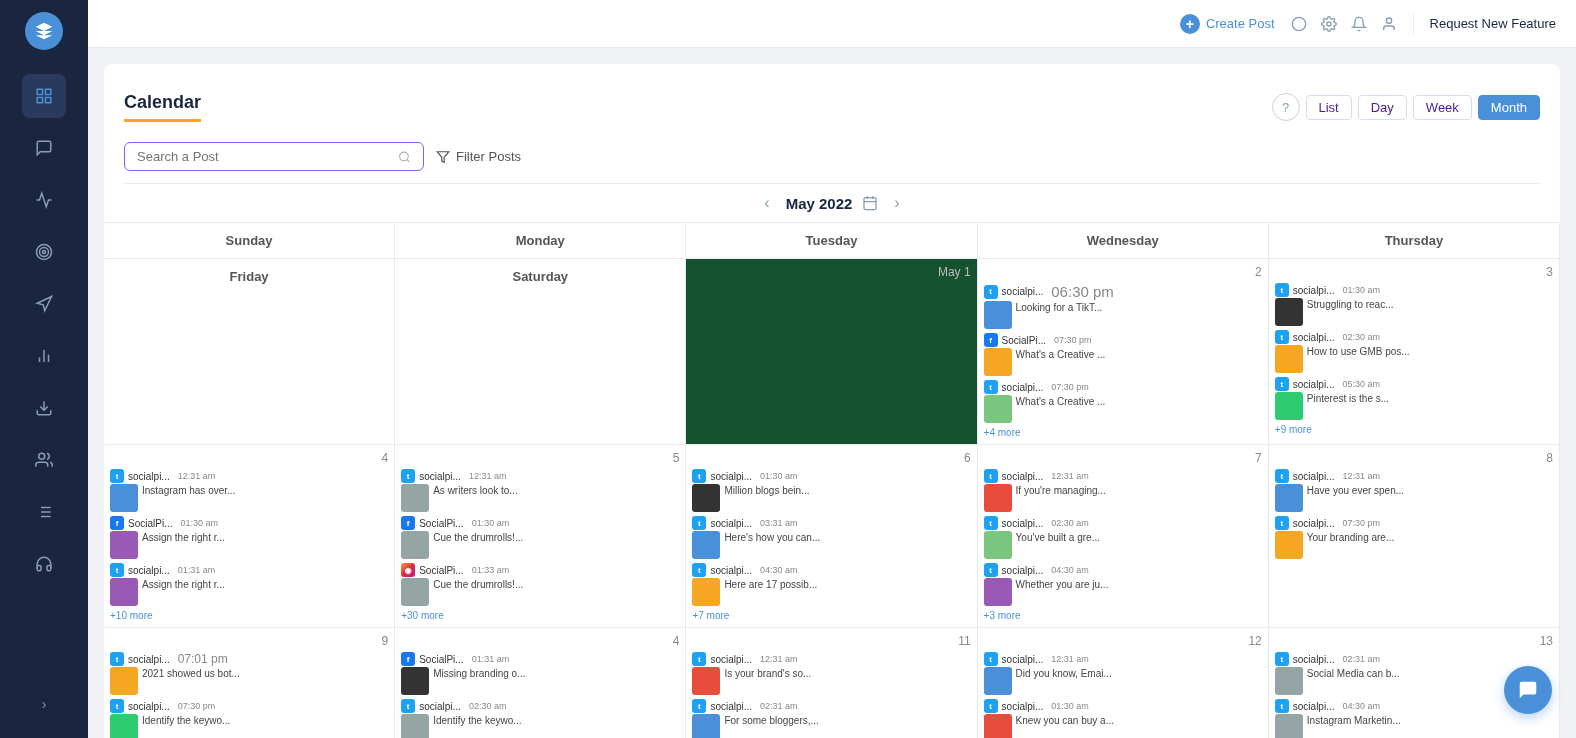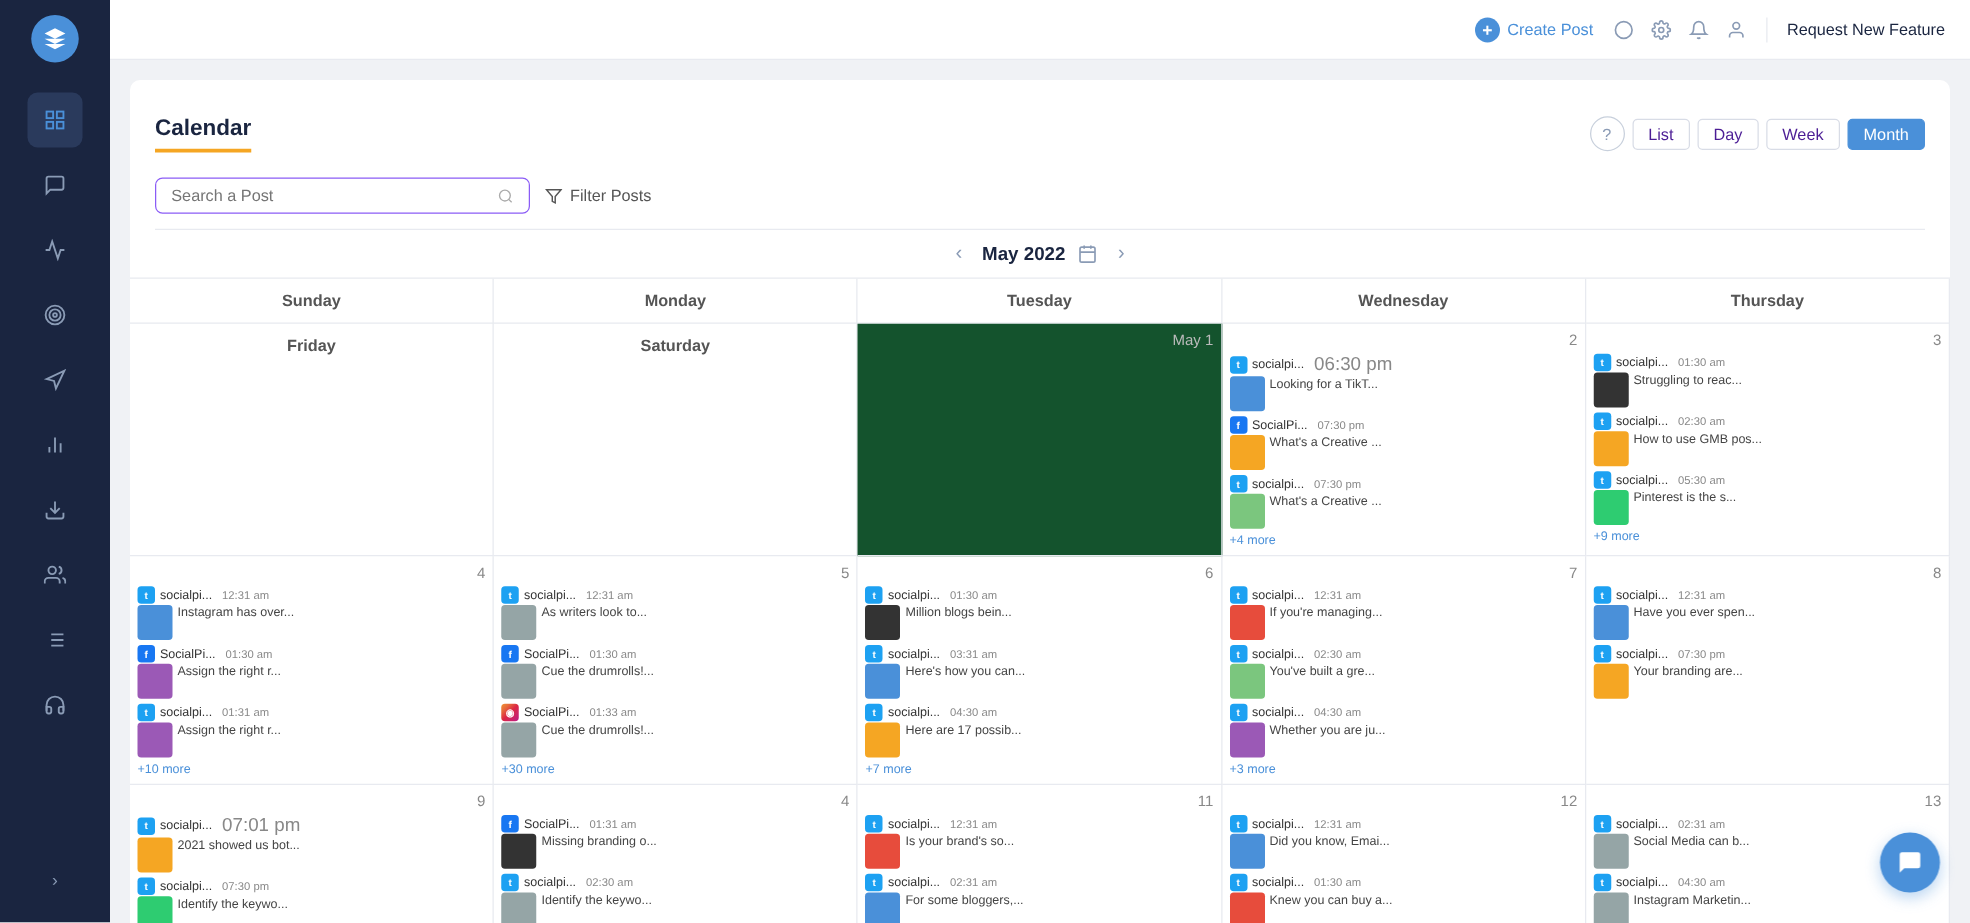--- a/index.html
+++ b/index.html
@@ -637,21 +637,21 @@
             </div>
           </div>
         </div>
 
         <div class="cal-cell">
           <div class="day-num">9</div>
           <div class="post-group">
             <div class="post-header">
               <div class="platform-icon tw">t</div>
               <span class="post-name">socialpi...</span>
-              <span class="post-time" style="font-size:15px;color:#888;margin-left:4px;">07:01 pm</span>
+              <span class="post-time" style="font-size:12px;color:#888;margin-left:4px;">07:01 pm</span>
             </div>
             <div class="post-thumb">
               <div class="thumb-img orange"></div>
               <span class="post-text">2021 showed us bot...</span>
             </div>
           </div>
           <div class="post-group">
             <div class="post-header">
               <div class="platform-icon tw">t</div>
               <span class="post-name">socialpi...</span>

